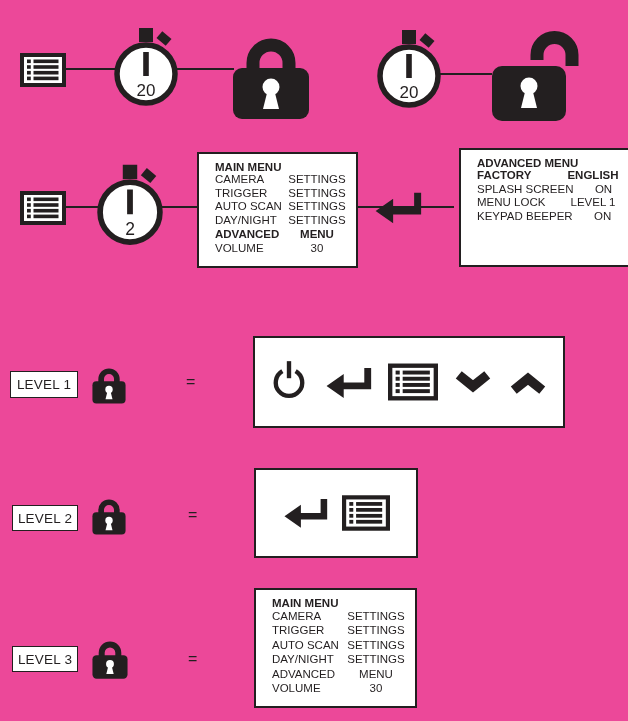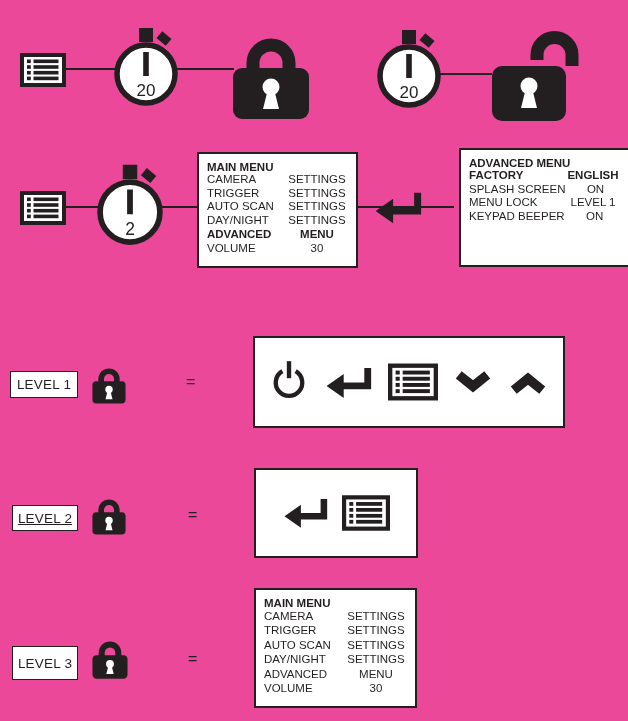--- a/index.html
+++ b/index.html
@@ -11,21 +11,21 @@
     overflow: hidden;
   }
   .abs { position: absolute; }
   .hline { position: absolute; height: 2px; background: var(--ink); }
   svg { display: block; }
   .ink { fill: var(--ink); }
 
   
   .menu-box {
     position: absolute; border: 2px solid var(--ink); background: #fff;
-    padding: 5px 7px 0 8px; display: flex; flex-direction: column;
+    padding: 5px 7px 0 16px; display: flex; flex-direction: column;
   }
   .menu-title { font-weight: bold; font-size: 11.5px; margin-top: 2px; white-space: nowrap; }
   .menu-items { display: flex; flex-direction: column; }
   .menu-row {
     display: flex; justify-content: space-between; align-items: baseline;
     font-size: 11.5px; line-height: 13.7px; white-space: nowrap;
   }
   .menu-box--tall .menu-row { line-height: 14.4px; }
   .mval { flex: none; text-align: center; }
   .mval-w64 { width: 64px; }
@@ -250,21 +250,21 @@
         <polyline points="5,5 20,17 35,5" fill="none" stroke="#231f20" stroke-width="10"></polyline>
       </svg>
     </span>
     <span>
       <svg width="38" height="25" viewBox="0 0 40 26">
         <polyline points="5,21 20,9 35,21" fill="none" stroke="#231f20" stroke-width="10"></polyline>
       </svg>
     </span>
   </div>
 
-  <div class="label-box" style="left:12px; top:505px; width:66px; height:26px;text-decoration:underline;">
+  <div class="label-box" style="left:12px; top:505px; width:66px; height:26px;">
     <span>LEVEL 2</span>
   </div>
 
   <span class="abs" style="left:92px; top:492px;">
     <svg width="34" height="44" viewBox="0 0 78 96">
       <path d="M21 48 V39 A18 18 0 0 1 57 39 V48" fill="none" stroke="#231f20" stroke-width="13"></path>
       <rect class="ink" x="1" y="44" width="76" height="51" rx="9"></rect>
       <circle cx="39" cy="63" r="8.5" fill="#fff"></circle>
       <path d="M35.5 67 L31 85 H47 L42.5 67 Z" fill="#fff"></path>
     </svg>
@@ -288,21 +288,21 @@
             <rect x="13.5" y="12.2" width="25" height="3.6"></rect>
           <rect x="7" y="17.9" width="3.8" height="3.6"></rect>
             <rect x="13.5" y="17.9" width="25" height="3.6"></rect>
           <rect x="7" y="23.6" width="3.8" height="3.6"></rect>
             <rect x="13.5" y="23.6" width="25" height="3.6"></rect>
         </g>
       </svg>
     </span>
   </div>
 
-  <div class="label-box" style="left:12px; top:646px; width:66px; height:34px;">
+  <div class="label-box" style="left:12px; top:646px; width:66px; height:26px;">
     <span>LEVEL 3</span>
   </div>
 
   <span class="abs" style="left:92px; top:633px;">
     <svg width="36" height="48" viewBox="0 0 78 96">
       <path d="M21 48 V39 A18 18 0 0 1 57 39 V48" fill="none" stroke="#231f20" stroke-width="13"></path>
       <rect class="ink" x="1" y="44" width="76" height="51" rx="9"></rect>
       <circle cx="39" cy="63" r="8.5" fill="#fff"></circle>
       <path d="M35.5 67 L31 85 H47 L42.5 67 Z" fill="#fff"></path>
     </svg>

